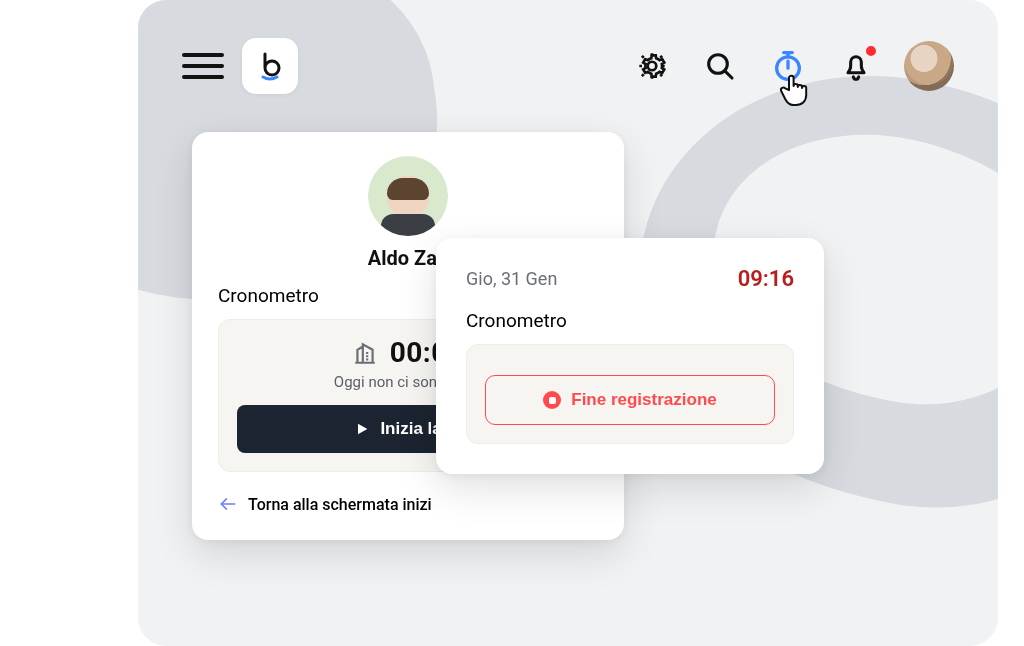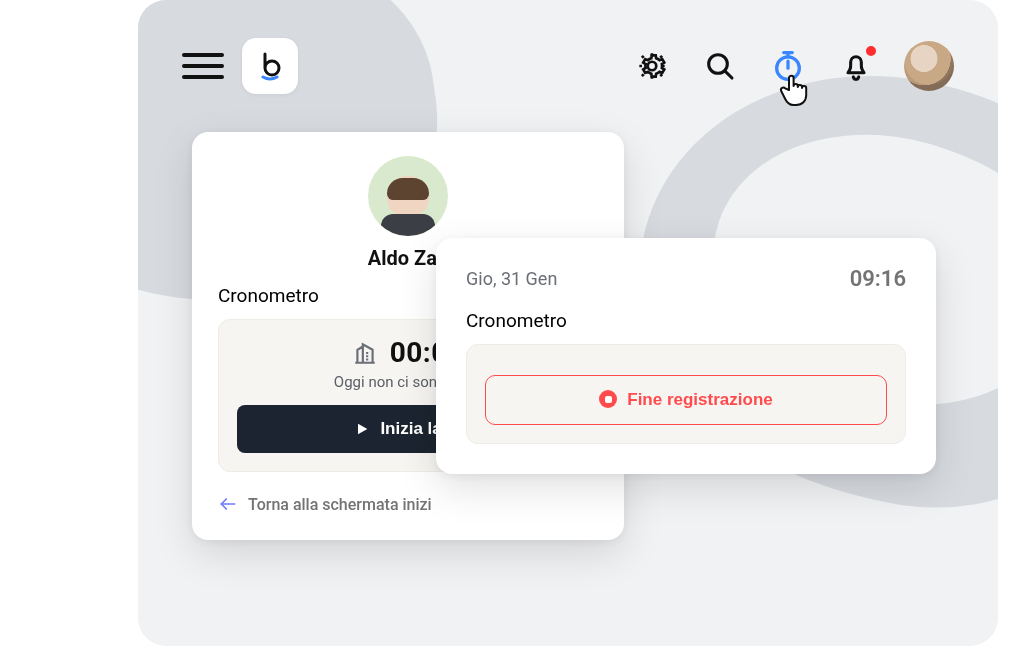--- a/index.html
+++ b/index.html
@@ -97,21 +97,21 @@
     box-shadow: 0 14px 40px rgba(0,0,0,0.12), 0 2px 8px rgba(0,0,0,0.06);
   }
   .card-a {
     left:54px; top:132px;
     width:432px;
     padding: 24px 26px 26px;
     z-index:6;
   }
   .card-b {
     left:298px; top:238px;
-    width:500px;
+    width:388px;
     padding: 28px 30px 30px;
     z-index:7;
   }
 
   .profile-block { display:flex; flex-direction:column; align-items:center; margin-bottom:14px; }
   .profile-avatar {
     width:80px; height:80px; border-radius:50%;
     background:#d9e9cd;
     display:flex; align-items:flex-end; justify-content:center;
     overflow:hidden;
@@ -146,47 +146,47 @@
   .outline-red-btn {
     margin-top:14px;
     width:100%;
     background:transparent;
     color:#ff4b4b;
     border:1.5px solid #ff4b4b;
     border-radius:10px;
     padding:14px 16px;
     font-size:17px;
     font-weight:600;
-    display:flex; justify-content:center; gap:10px;
+    display:flex; align-items:center; justify-content:center; gap:10px;
     cursor:pointer;
   }
   .stop-dot {
     width:18px; height:18px; border-radius:50%;
     background:#ff4b4b;
     display:inline-flex; align-items:center; justify-content:center;
   }
   .stop-dot::after{
     content:"";
     width:7px; height:7px; background:#fff; border-radius:2px;
   }
 
   .back-link {
     margin-top:22px;
     display:flex; align-items:center; gap:10px;
-    color:#737373;
+    color:#000000;
     font-size:16px;
     font-weight:500;
     cursor:pointer;
     width:max-content;
   }
   .back-link svg { stroke:#6b7bff; }
 
   .date-row { display:flex; align-items:center; justify-content:space-between; margin-bottom:18px; }
   .date-label { color:#6a6e76; font-size:18px; }
-  .clock-label { color:#737373; font-size:22px; font-weight:600; }
+  .clock-label { color:#b91c1c; font-size:22px; font-weight:600; }
 
   
   .profile-face {
     width:54px; height:60px;
     background: radial-gradient(circle at 50% 35%, #f0d6c2 0 44%, transparent 45%);
     position:relative;
   }
   .profile-face::before{
     content:""; position:absolute; left:6px; top:2px; width:42px; height:22px;
     background:#5d4431; border-radius:20px 20px 8px 8px;

